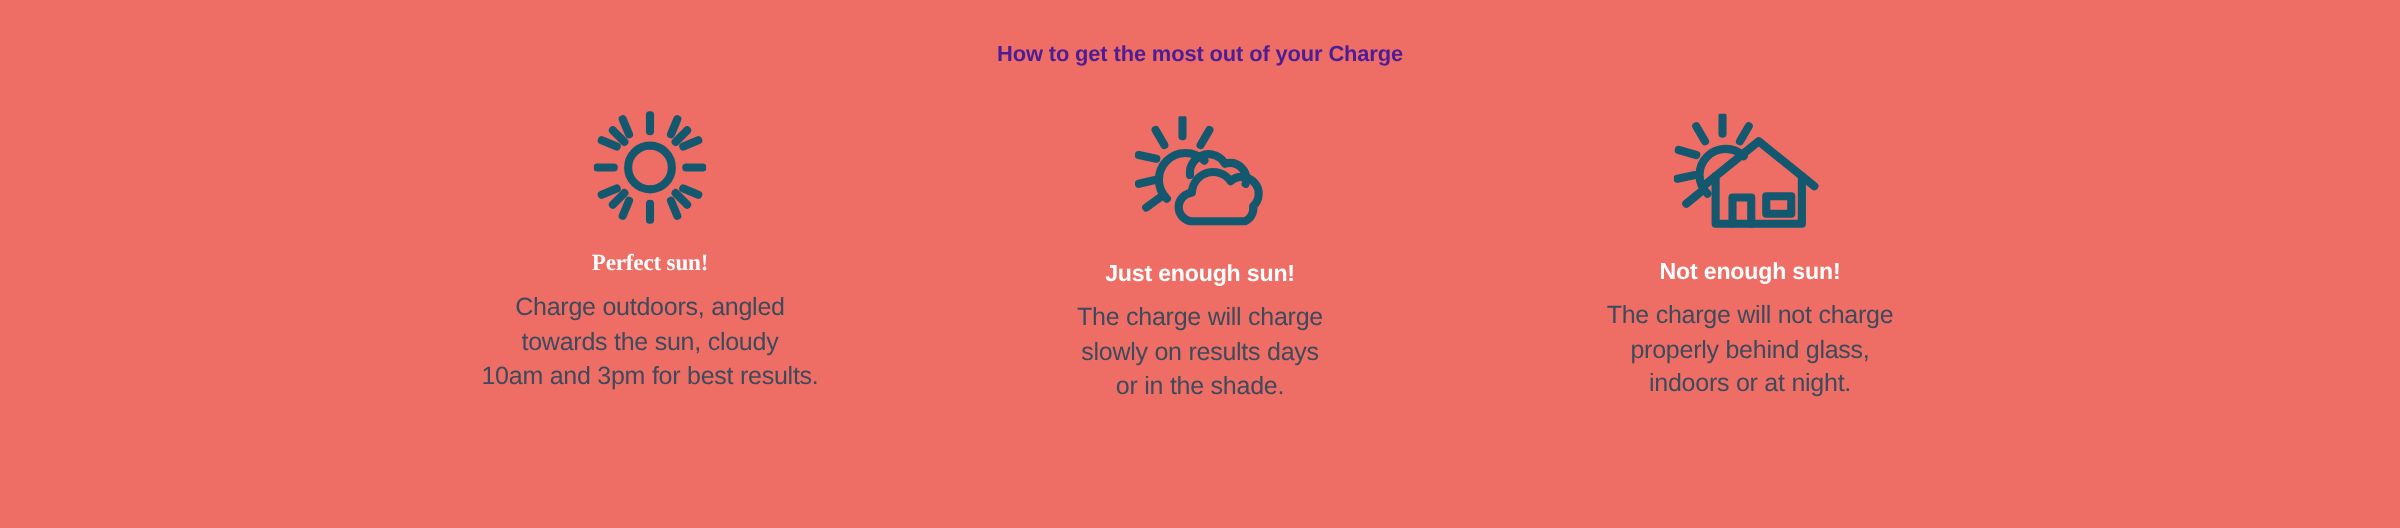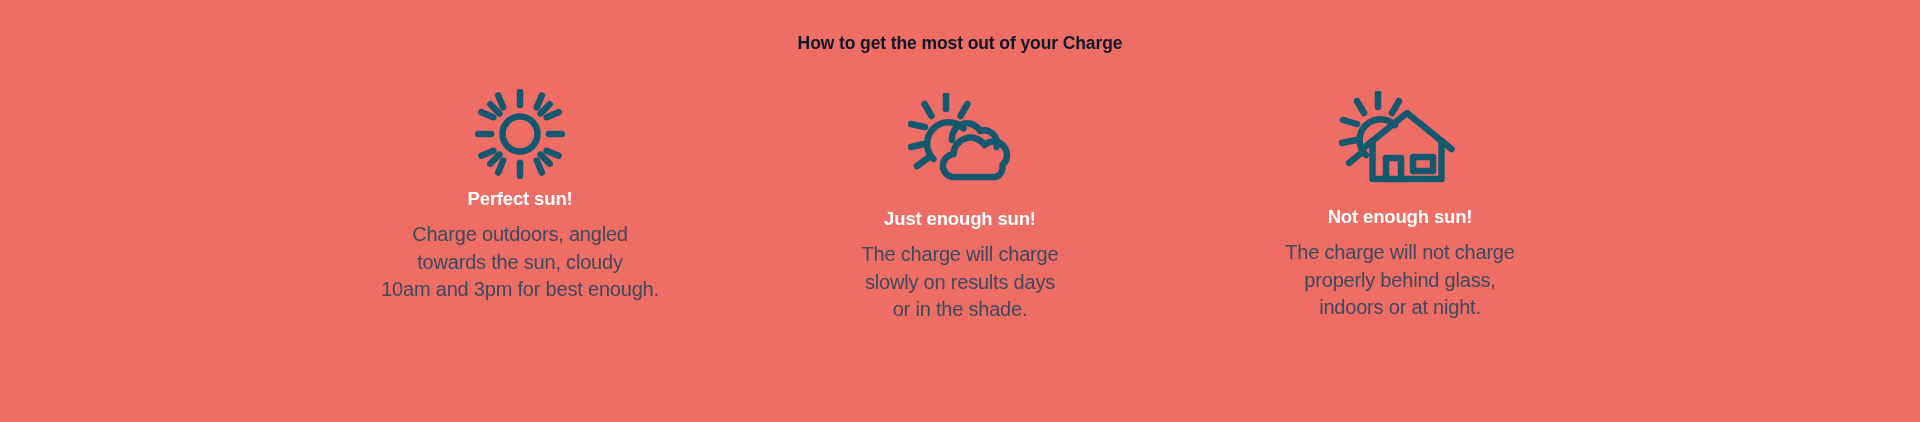--- a/index.html
+++ b/index.html
@@ -23,21 +23,21 @@
 
   #page-title {
     position: absolute;
     top: 33px;
     left: 0;
     width: 1920px;
     text-align: center;
     font-size: 17.5px;
     font-weight: bold;
     letter-spacing: -0.1px;
-    color: #0f172a;
+    color: #4c1d95;
   }
 
   #columns {
     position: absolute;
     top: 80px;
     left: 300px;
     width: 1320px;
     display: flex;
     align-items: flex-start;
     justify-content: space-between;
@@ -68,21 +68,21 @@
   .col-3 .icon-wrap { height: 106px; }
 
   .col-heading {
     color: #ffffff;
     font-size: 18.5px;
     font-weight: bold;
     letter-spacing: -0.15px;
     margin-top: 18px;
     line-height: 1.2;
   }
-  .col-1 .col-heading { margin-top: 0; }
+  .col-1 .col-heading { margin-top: 12px; font-family: Liberation Serif, serif; }
   .col-2 .col-heading { margin-top: 17px; }
   .col-3 .col-heading { margin-top: 16px; }
 
   .col-body {
     color: #3c4a5c;
     font-size: 20px;
     line-height: 27.5px;
     margin-top: 11px;
     letter-spacing: -0.2px;
   }
@@ -116,21 +116,21 @@
           <line x1="6.4" y1="23.2" x2="18.4" y2="28.2"></line>
           <line x1="71.6" y1="61.8" x2="83.6" y2="66.8"></line>
           <line x1="6.4" y1="66.8" x2="18.4" y2="61.8"></line>
           <line x1="71.6" y1="28.2" x2="83.6" y2="23.2"></line>
         </svg>
       </div>
       <div class="col-heading">Perfect sun!</div>
       <div class="col-body">
         <span class="line">Charge outdoors, angled</span>
         <span class="line">towards the sun, cloudy</span>
-        <span class="line">10am and 3pm for best enough.</span>
+        <span class="line">10am and 3pm for best results.</span>
       </div>
     </div>
 
     <div class="column col-2">
       <div class="icon-wrap">
         <svg width="104" height="88" viewBox="0 0 104 88" fill="none" stroke="#14586f" stroke-width="6.5" stroke-linecap="round" stroke-linejoin="round">
 
           <line x1="38" y1="2" x2="38" y2="16"></line>
           <line x1="16.5" y1="11" x2="23.5" y2="23"></line>
           <line x1="59.5" y1="11" x2="52.5" y2="23"></line>

